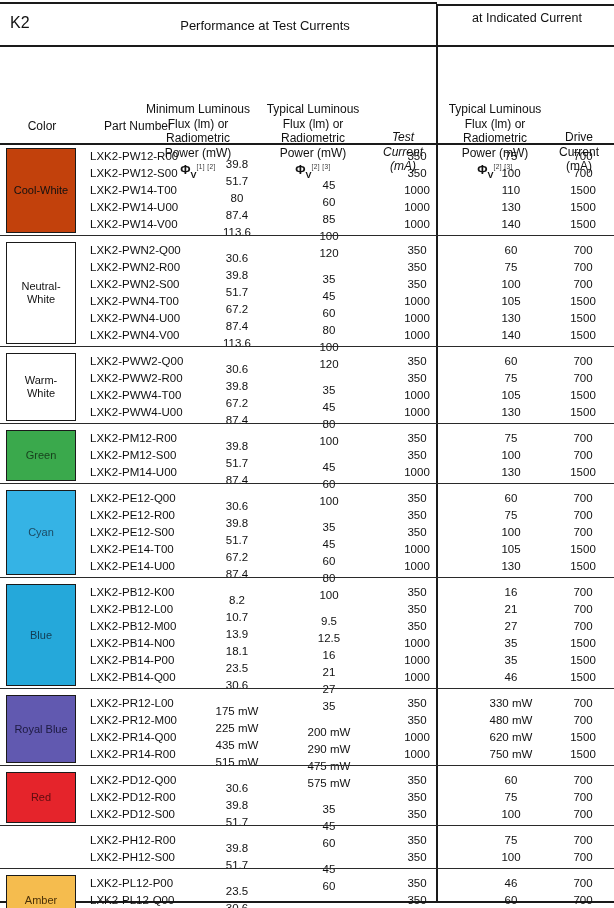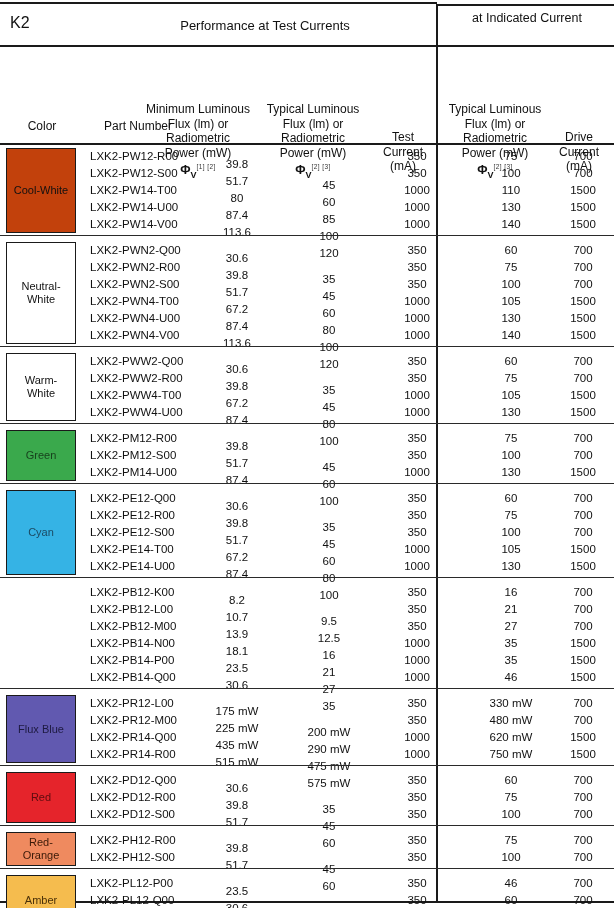--- a/index.html
+++ b/index.html
@@ -97,21 +97,21 @@
   .hcell {
     position: absolute;
     font-size: 12px;
     line-height: 14.5px;
     text-align: center;
   }
   .h-color      { left: 2px;   top: 72px;  width: 80px; }
   .h-part       { left: 92px;  top: 72px;  width: 92px; }
   .h-min        { left: 140px; top: 55px;  width: 116px; }
   .h-typ        { left: 258px; top: 55px;  width: 110px; }
-  .h-test       { left: 372px; top: 83px;  width: 62px; }
+  .h-test       { left: 372px; top: 83px;  width: 62px; font-style: italic; }
   .h-typ2       { left: 441px; top: 55px;  width: 108px; }
   .h-drive      { left: 548px; top: 83px;  width: 62px; }
 
   .phi {
     font-weight: 700;
     font-size: 12.5px;
   }
   .phi sub {
     font-size: 9px;
     font-weight: 700;
@@ -460,20 +460,23 @@
             <div class="c c-min">87.4</div>
             <div class="c c-typ">100</div>
             <div class="c c-test">1000</div>
             <div class="c c-tflux">130</div>
             <div class="c c-drive">1500</div>
           </div>
         </div>
       </div>
       <div class="group" style="top: 584px; height: 102px;">
         <div class="group-rule" style="top: -7px;"></div>
+        <div class="swatch" style="top: 0px; height: 102px; background: rgb(37, 168, 218); color: rgb(18, 59, 82);">
+          <span style="white-space: pre-line;">Blue</span>
+        </div>
         <div class="rows">
           <div class="row">
             <div class="c c-part">LXK2-PB12-K00</div>
             <div class="c c-min">8.2</div>
             <div class="c c-typ">9.5</div>
             <div class="c c-test">350</div>
             <div class="c c-tflux">16</div>
             <div class="c c-drive">700</div>
           </div>
           <div class="row">
@@ -514,21 +517,21 @@
             <div class="c c-typ">35</div>
             <div class="c c-test">1000</div>
             <div class="c c-tflux">46</div>
             <div class="c c-drive">1500</div>
           </div>
         </div>
       </div>
       <div class="group" style="top: 695px; height: 68px;">
         <div class="group-rule" style="top: -7px;"></div>
         <div class="swatch" style="top: 0px; height: 68px; background: rgb(97, 89, 176); color: rgb(29, 26, 64);">
-          <span style="white-space: pre-line;">Flux Blue</span>
+          <span style="white-space: pre-line;">Royal Blue</span>
         </div>
         <div class="rows">
           <div class="row">
             <div class="c c-part">LXK2-PR12-L00</div>
             <div class="c c-min">175 mW</div>
             <div class="c c-typ">200 mW</div>
             <div class="c c-test">350</div>
             <div class="c c-tflux">330 mW</div>
             <div class="c c-drive">700</div>
           </div>
@@ -585,24 +588,20 @@
             <div class="c c-min">51.7</div>
             <div class="c c-typ">60</div>
             <div class="c c-test">350</div>
             <div class="c c-tflux">100</div>
             <div class="c c-drive">700</div>
           </div>
         </div>
       </div>
       <div class="group" style="top: 832px; height: 34px;">
         <div class="group-rule" style="top: -7px;"></div>
-        <div class="swatch" style="top: 0px; height: 34px; background: rgb(239, 138, 95); color: rgb(58, 26, 8);">
-          <span style="white-space: pre-line;">Red-
-Orange</span>
-        </div>
         <div class="rows">
           <div class="row">
             <div class="c c-part">LXK2-PH12-R00</div>
             <div class="c c-min">39.8</div>
             <div class="c c-typ">45</div>
             <div class="c c-test">350</div>
             <div class="c c-tflux">75</div>
             <div class="c c-drive">700</div>
           </div>
           <div class="row">

